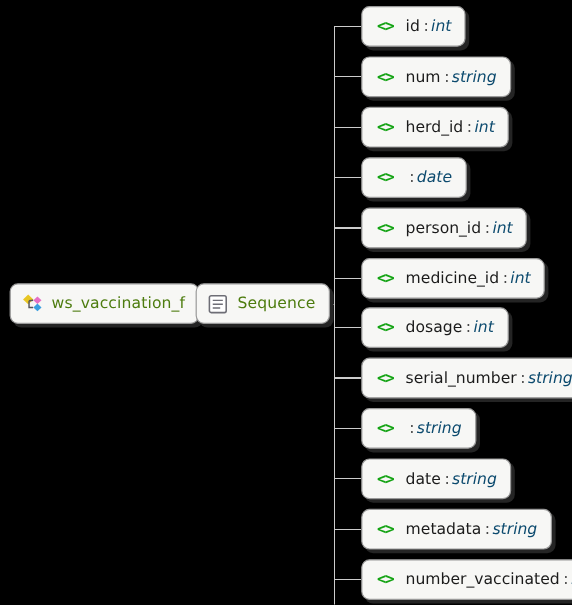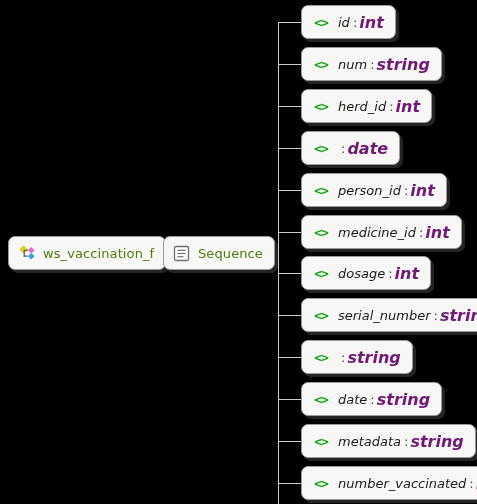--- a/index.html
+++ b/index.html
@@ -60,32 +60,30 @@
 
   
   .node.sequence { left: 163px; top: 236px; }
 
   
   .node.field { left: 301px; }
 
   .field-name {
     font-size: 13px;
     color: #1b1b1b;
-    font-style: italic;
   }
   .field-colon {
     font-size: 13px;
     color: #4a4a4a;
     padding: 0 2px 0 3px;
   }
   .field-type {
-    font-size: 16px;
+    font-size: 13px;
     font-style: italic;
-    color: #701a75;
-    font-weight: bold;
+    color: #0c4a6e;
   }
 
   
   .icon {
     display: inline-flex;
     align-items: center;
     justify-content: center;
     flex: 0 0 auto;
   }
 

